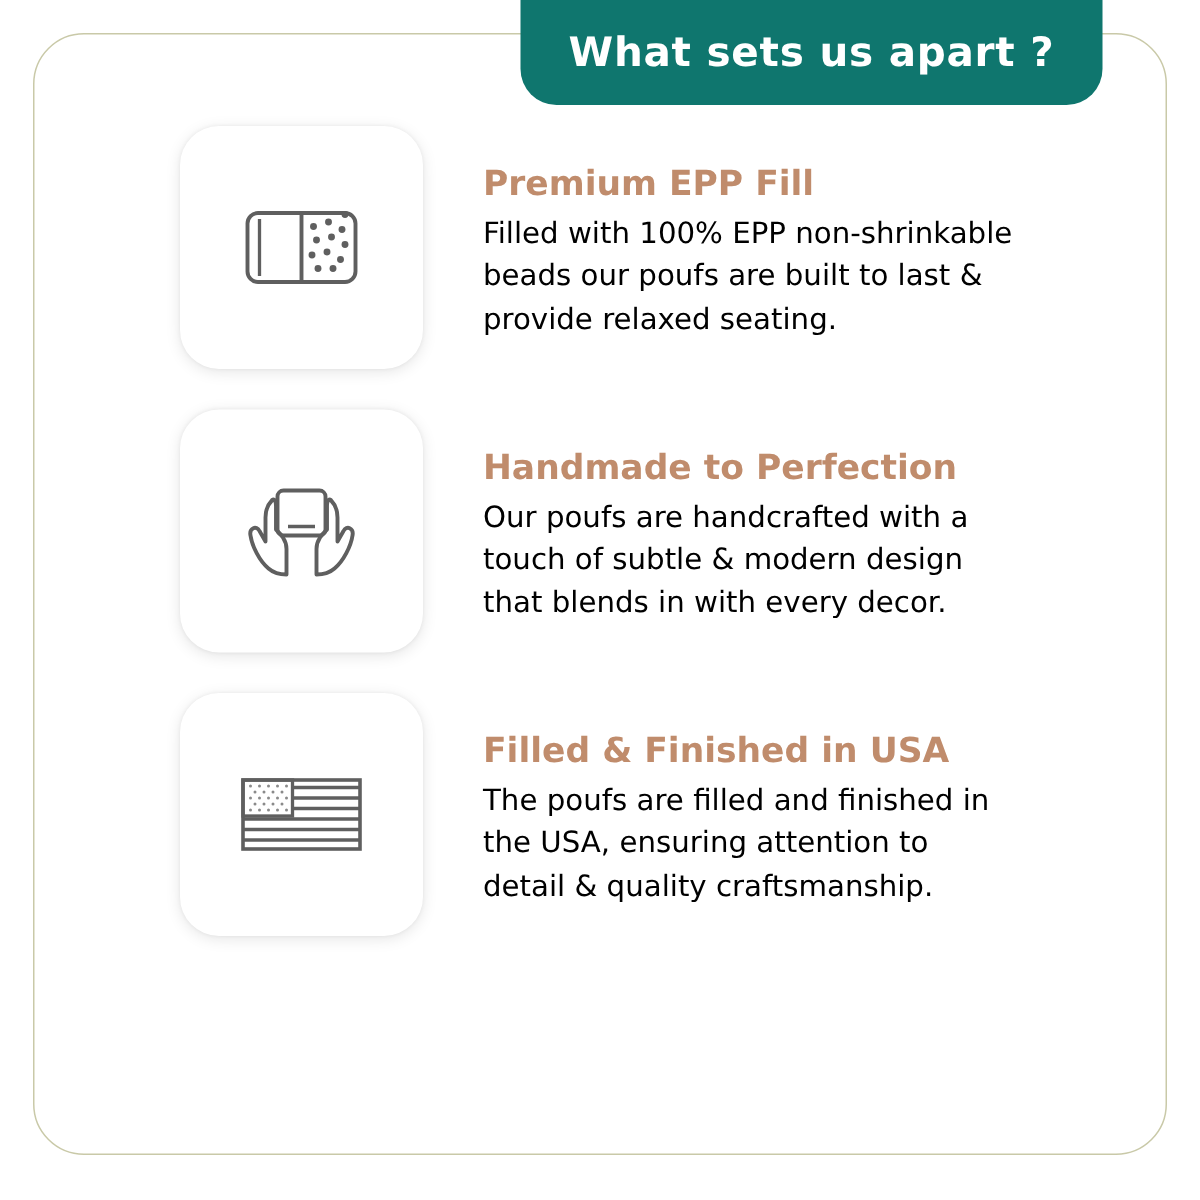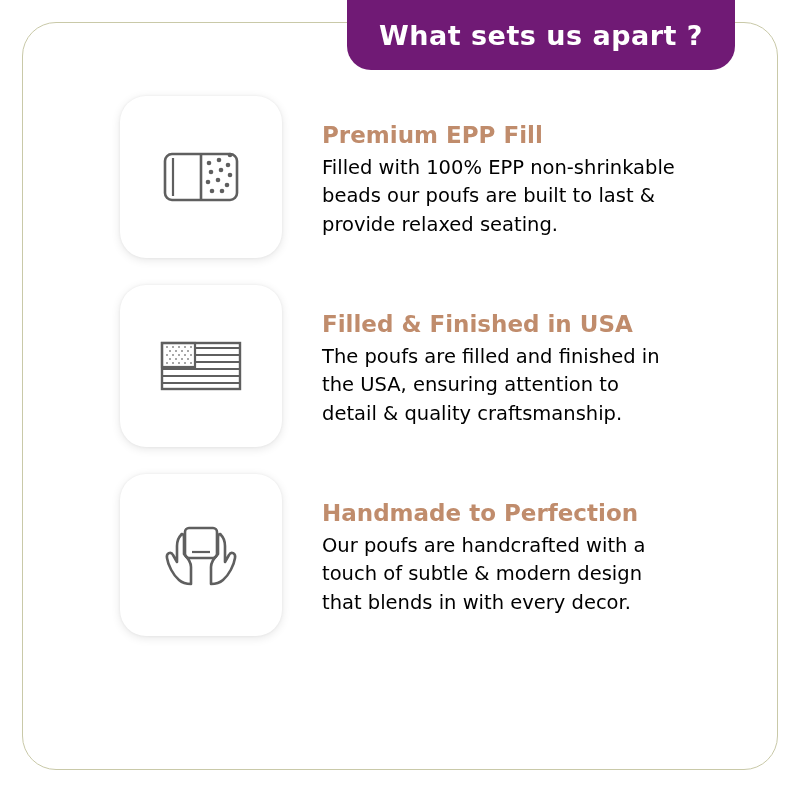--- a/index.html
+++ b/index.html
@@ -34,40 +34,40 @@
     box-sizing: border-box;
   }
 
   
   .header-pill {
     position: absolute;
     left: 347px;
     top: 0px;
     width: 388px;
     height: 70px;
-    background: #701a75;
+    background: #0f766e;
     border-radius: 0 0 24px 24px;
     display: flex;
     align-items: center;
     justify-content: center;
     box-sizing: border-box;
   }
   .header-pill .title {
     color: #ffffff;
     font-size: 27px;
     font-weight: bold;
     letter-spacing: 0.5px;
     font-family: "DejaVu Sans", sans-serif;
   }
 
   
   .features {
     position: absolute;
     left: 0;
-    top: 96px;
+    top: 84px;
     width: 676px;
   }
 
   .feature {
     display: flex;
     align-items: flex-start;
     margin-bottom: 27px;
     padding-left: 120px;
     box-sizing: border-box;
   }
@@ -142,20 +142,37 @@
             <circle cx="76" cy="58" r="2.3" fill="#5f5f5f"></circle>
             <circle cx="61" cy="64" r="2.3" fill="#5f5f5f"></circle>
             <circle cx="71" cy="64" r="2.3" fill="#5f5f5f"></circle>
             <circle cx="79" cy="28" r="2.3" fill="#5f5f5f"></circle>
           </svg>
         </span>
       </div>
       <div class="feature-text">
         <p class="feature-title">Premium EPP Fill</p>
         <p class="feature-desc">Filled with 100% EPP non-shrinkable beads our poufs are built to last &amp; provide relaxed seating.</p>
+      </div>
+    </div>
+
+    <div class="feature">
+      <div class="icon-card">
+        <span>
+          <svg width="100" height="100" viewBox="0 0 100 100">
+            <rect x="34" y="23" width="32" height="30" rx="4" ry="4" fill="none" stroke="#5f5f5f" stroke-width="2.6"></rect>
+            <line x1="41" y1="47" x2="59" y2="47" stroke="#5f5f5f" stroke-width="2.2"></line>
+            <path d="M30 30 C27 33 26 37 26 41 L26 57 L22 50 C20 46 15 48 16 53 C17 60 22 70 28 75 C32 78.5 36 79 40 79 L40 62 C40 56 36 52 33 49 L33 33 C33 29 31 28 30 30 Z" fill="none" stroke="#5f5f5f" stroke-width="2.6" stroke-linejoin="round"></path>
+            <path d="M70 30 C73 33 74 37 74 41 L74 57 L78 50 C80 46 85 48 84 53 C83 60 78 70 72 75 C68 78.5 64 79 60 79 L60 62 C60 56 64 52 67 49 L67 33 C67 29 69 28 70 30 Z" fill="none" stroke="#5f5f5f" stroke-width="2.6" stroke-linejoin="round"></path>
+          </svg>
+        </span>
+      </div>
+      <div class="feature-text">
+        <p class="feature-title">Handmade to Perfection</p>
+        <p class="feature-desc">Our poufs are handcrafted with a touch of subtle &amp; modern design that blends in with every decor.</p>
       </div>
     </div>
 
     <div class="feature">
       <div class="icon-card">
         <span>
           <svg width="100" height="100" viewBox="0 0 100 100">
             <rect x="11" y="27" width="78" height="46" fill="none" stroke="#5f5f5f" stroke-width="2.4"></rect>
             <rect x="11" y="27" width="33" height="24" fill="none" stroke="#5f5f5f" stroke-width="2.2"></rect>
             <g fill="#8a8a8a">
@@ -191,31 +208,14 @@
             <line x1="11" y1="67" x2="89" y2="67" stroke="#5f5f5f" stroke-width="2.2"></line>
           </svg>
         </span>
       </div>
       <div class="feature-text">
         <p class="feature-title">Filled &amp; Finished in USA</p>
         <p class="feature-desc">The poufs are filled and finished in the USA, ensuring attention to detail &amp; quality craftsmanship.</p>
       </div>
     </div>
 
-    <div class="feature">
-      <div class="icon-card">
-        <span>
-          <svg width="100" height="100" viewBox="0 0 100 100">
-            <rect x="34" y="23" width="32" height="30" rx="4" ry="4" fill="none" stroke="#5f5f5f" stroke-width="2.6"></rect>
-            <line x1="41" y1="47" x2="59" y2="47" stroke="#5f5f5f" stroke-width="2.2"></line>
-            <path d="M30 30 C27 33 26 37 26 41 L26 57 L22 50 C20 46 15 48 16 53 C17 60 22 70 28 75 C32 78.5 36 79 40 79 L40 62 C40 56 36 52 33 49 L33 33 C33 29 31 28 30 30 Z" fill="none" stroke="#5f5f5f" stroke-width="2.6" stroke-linejoin="round"></path>
-            <path d="M70 30 C73 33 74 37 74 41 L74 57 L78 50 C80 46 85 48 84 53 C83 60 78 70 72 75 C68 78.5 64 79 60 79 L60 62 C60 56 64 52 67 49 L67 33 C67 29 69 28 70 30 Z" fill="none" stroke="#5f5f5f" stroke-width="2.6" stroke-linejoin="round"></path>
-          </svg>
-        </span>
-      </div>
-      <div class="feature-text">
-        <p class="feature-title">Handmade to Perfection</p>
-        <p class="feature-desc">Our poufs are handcrafted with a touch of subtle &amp; modern design that blends in with every decor.</p>
-      </div>
-    </div>
-
   </div>
 </div>
 
 </body></html>

